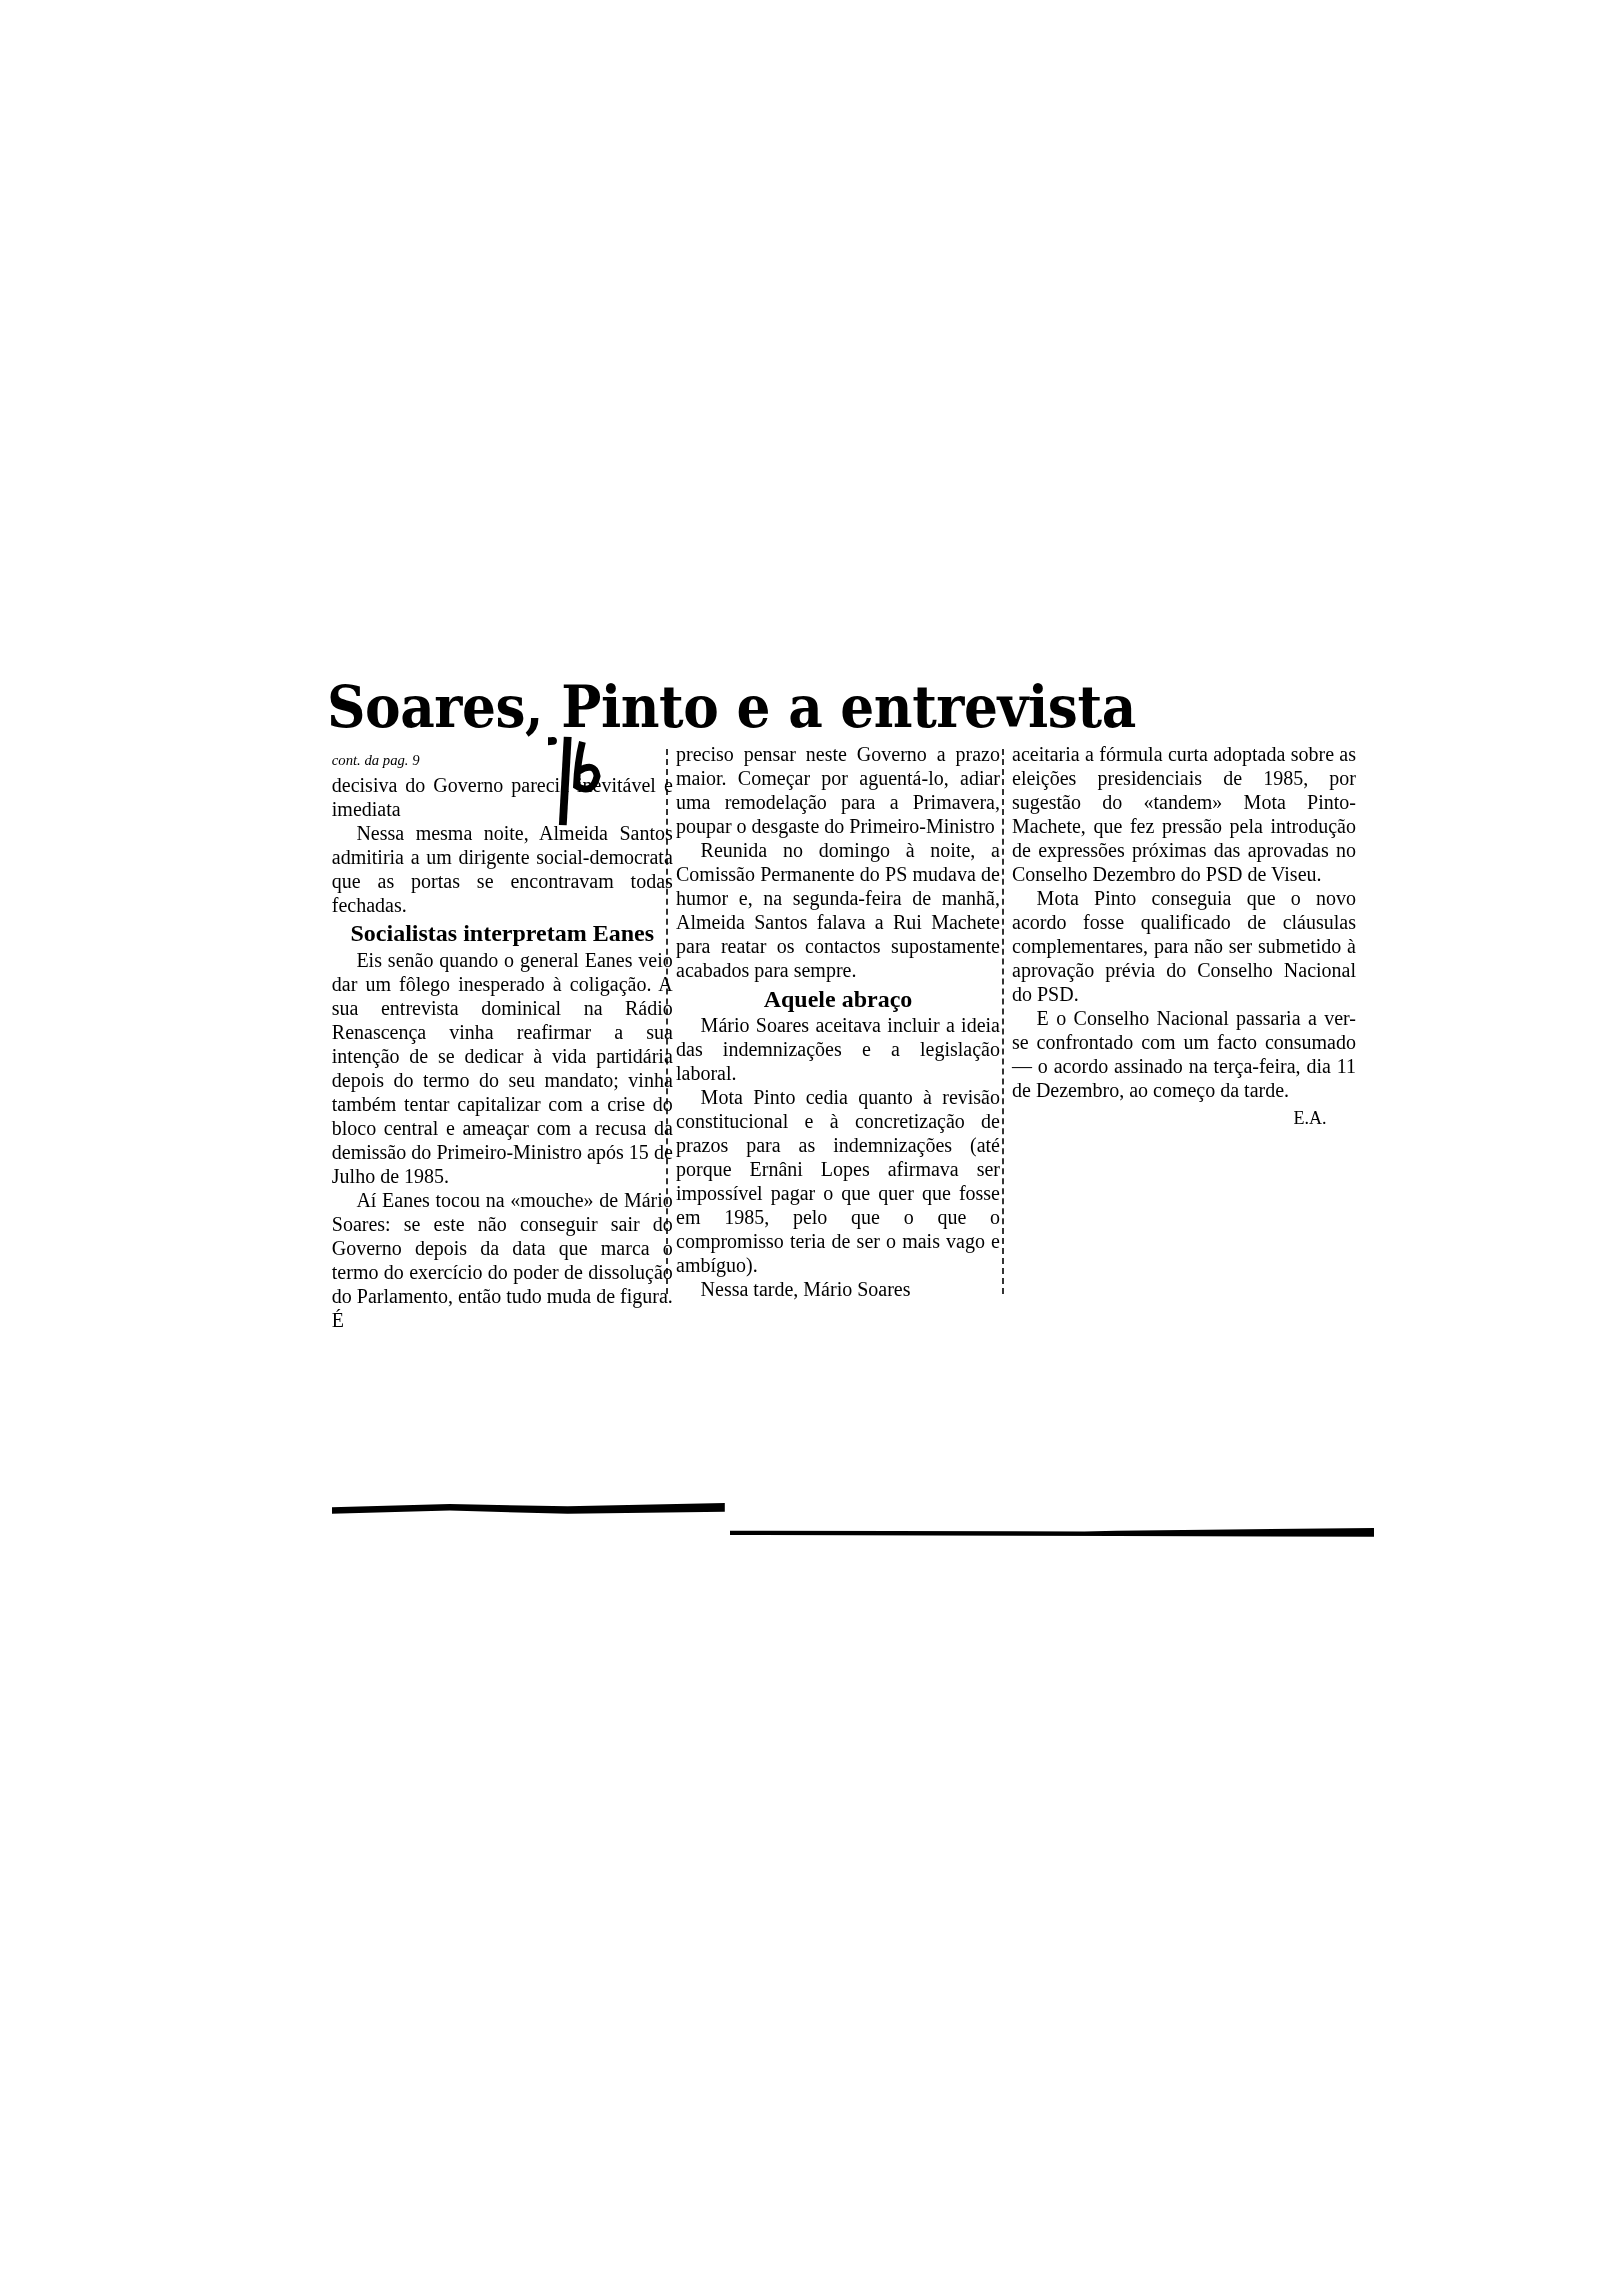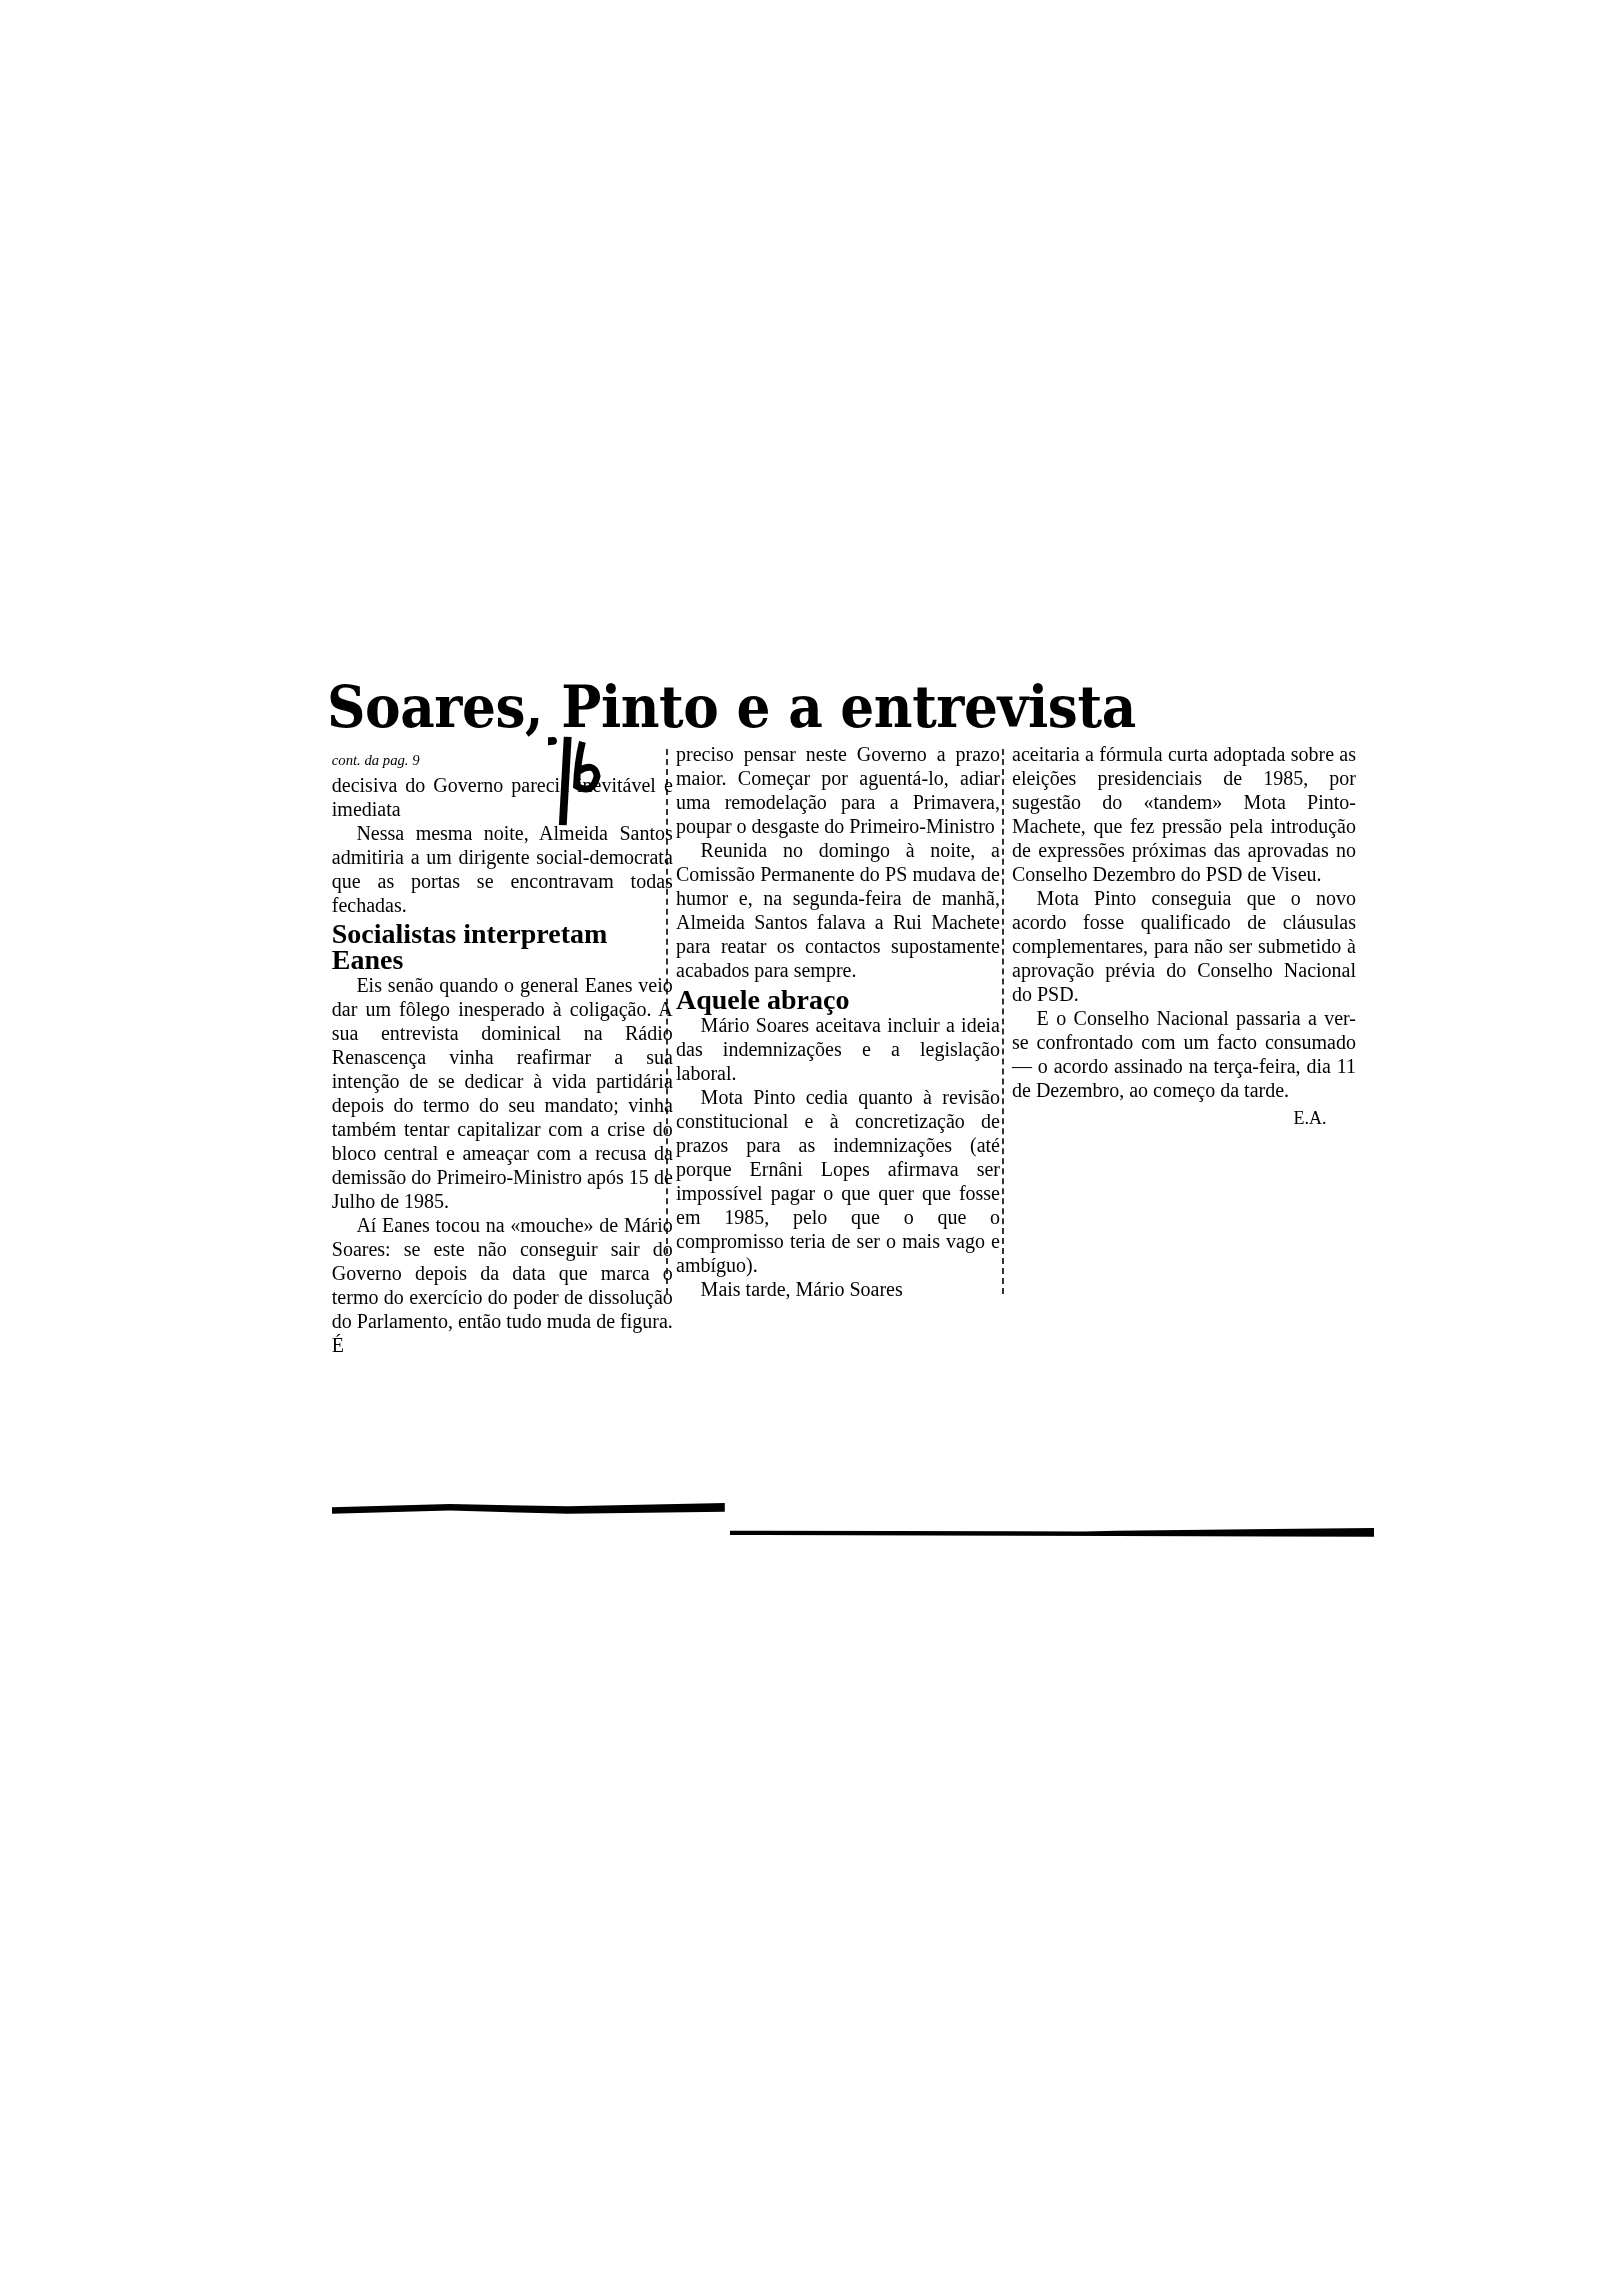--- a/index.html
+++ b/index.html
@@ -23,21 +23,21 @@
   }
   .col1 { left:9.8px; width:341px;margin-top:8px; }
   .col2 { left:354px; width:324px; top:89px; }
   .col3 { left:690px; width:344px; top:89px; }
   .rule {
     position:absolute; top:96px; width:0; height:545px;
     border-left:2px dashed #333;
   }
   .rule1 { left:344px; } .rule2 { left:680px; }
   .cont { font-style:italic; font-size:14.7px; line-height:23.6px; display:block; }
-  .sub { font-weight:bold; font-size:28px; line-height:25.5px; margin:4.9px 0 1px 0; text-align:left; }
+  .sub { font-weight:bold; font-size:24px; line-height:25.5px; margin:4.9px 0 1px 0; text-align:center; }
   .p { margin:0; text-indent:24.6px; }
   .p.noind { text-indent:0; }
   .sign { text-align:right; font-size:18px; padding-right:29.5px; margin-top:3.9px; }
   .bottomrule {
     position:absolute; left:408px; top:875px; width:644px; height:8.8px; background:#000;
     clip-path:polygon(0 30%, 55% 40%, 60% 30%, 100% 0, 100% 100%, 60% 90%, 0 80%);
   }
   .smear {
     position:absolute; left:9.8px; top:850px; width:393px; height:10.8px; background:#000;
     clip-path:polygon(0 40%, 30% 10%, 60% 30%, 100% 0, 100% 80%, 60% 100%, 30% 70%, 0 100%);
@@ -66,21 +66,21 @@
     <p class="p">Eis senão quando o general Eanes veio dar um fôlego inesperado à coligação. A sua entrevista dominical na Rádio Renascença vinha reafirmar a sua intenção de se dedicar à vida partidária depois do termo do seu mandato; vinha também tentar capitalizar com a crise do bloco central e ameaçar com a recusa da demissão do Primeiro-Ministro após 15 de Julho de 1985.</p>
     <p class="p">Aí Eanes tocou na «mouche» de Mário Soares: se este não conseguir sair do Governo depois da data que marca o termo do exercício do poder de dissolução do Parlamento, então tudo muda de figura. É</p>
   </div>
 
   <div class="col col2">
     <p class="p noind">preciso pensar neste Governo a prazo maior. Começar por aguentá-lo, adiar uma remodelação para a Primavera, poupar o desgaste do Primeiro-Ministro</p>
     <p class="p">Reunida no domingo à noite, a Comissão Permanente do PS mudava de humor e, na segunda-feira de manhã, Almeida Santos falava a Rui Machete para reatar os contactos supostamente acabados para sempre.</p>
     <div class="sub">Aquele abraço</div>
     <p class="p">Mário Soares aceitava incluir a ideia das indemnizações e a legislação laboral.</p>
     <p class="p">Mota Pinto cedia quanto à revisão constitucional e à concretização de prazos para as indemnizações (até porque Ernâni Lopes afirmava ser impossível pagar o que quer que fosse em 1985, pelo que o que o compromisso teria de ser o mais vago e ambíguo).</p>
-    <p class="p">Mais tarde, Mário Soares</p>
+    <p class="p">Nessa tarde, Mário Soares</p>
   </div>
 
   <div class="col col3">
     <p class="p noind">aceitaria a fórmula curta adoptada sobre as eleições presidenciais de 1985, por sugestão do «tandem» Mota Pinto-Machete, que fez pressão pela introdução de expressões próximas das aprovadas no Conselho Dezembro do PSD de Viseu.</p>
     <p class="p">Mota Pinto conseguia que o novo acordo fosse qualificado de cláusulas complementares, para não ser submetido à aprovação prévia do Conselho Nacional do PSD.</p>
     <p class="p">E o Conselho Nacional passaria a ver-se confrontado com um facto consumado — o acordo assinado na terça-feira, dia 11 de Dezembro, ao começo da tarde.</p>
     <div class="sign">E.A.</div>
   </div>
 
   <div class="smear"></div>

